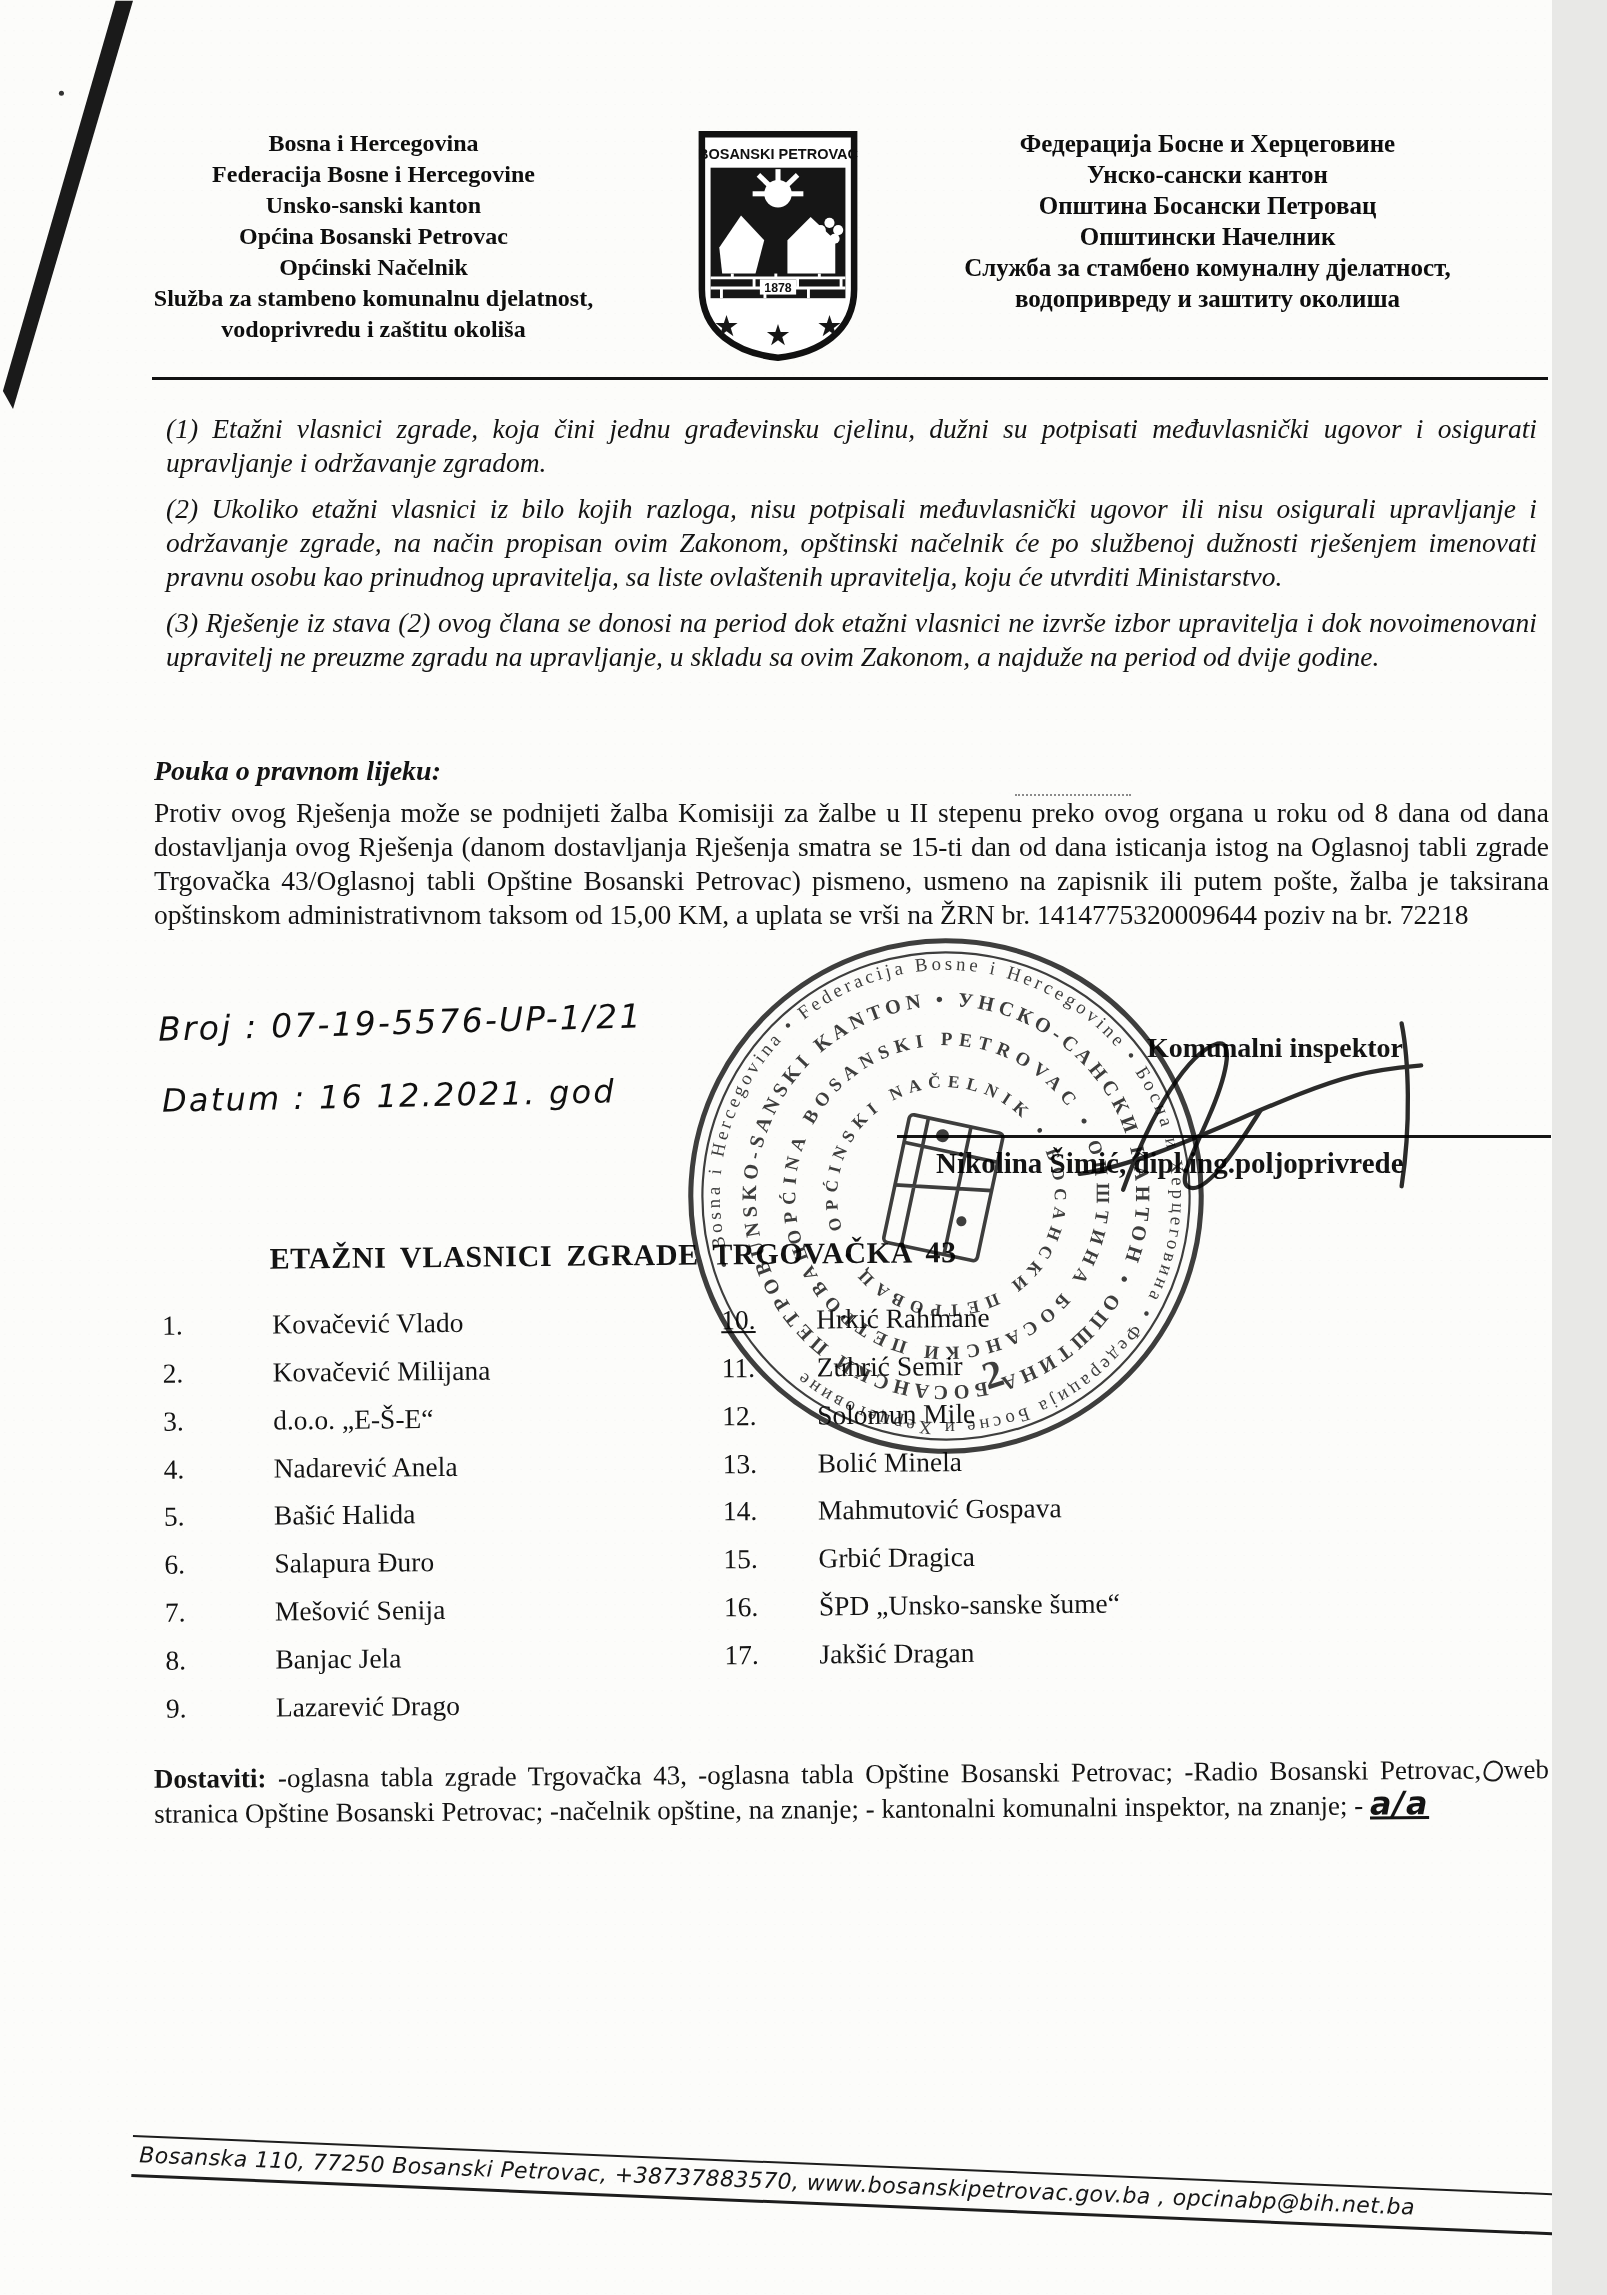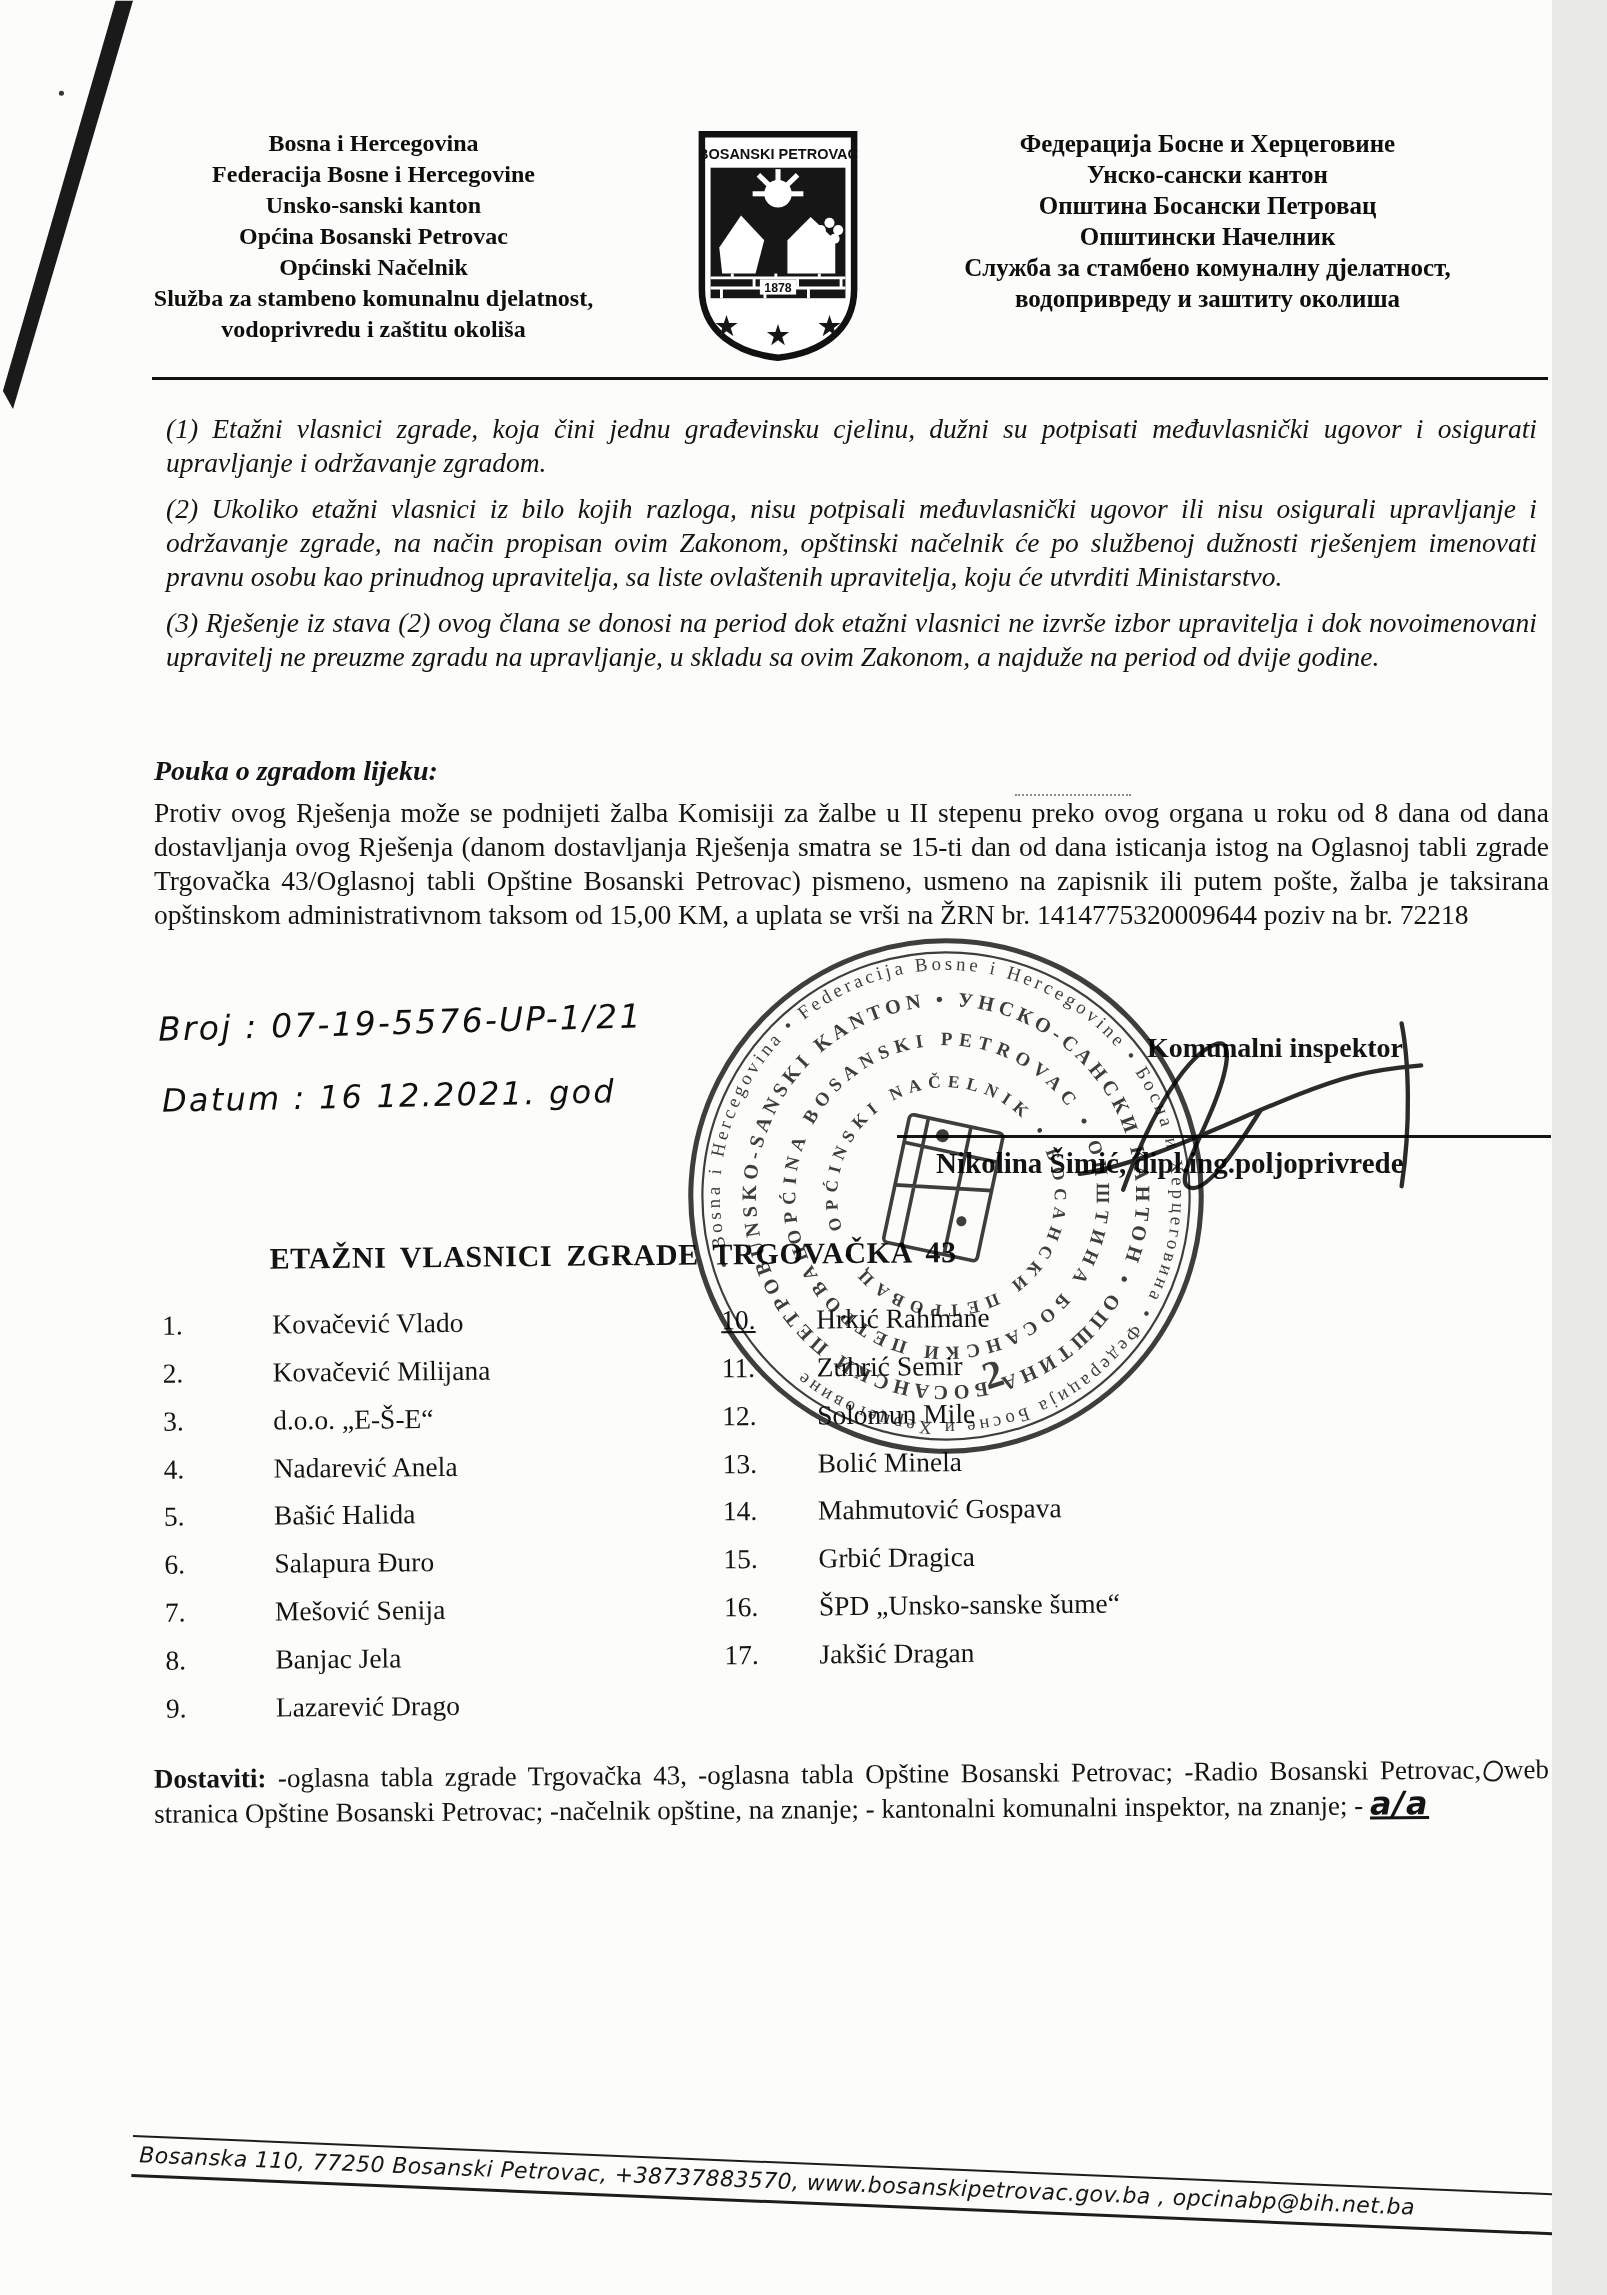--- a/index.html
+++ b/index.html
@@ -124,21 +124,21 @@
   </div>
 
   <div class="abs rule-hdr"></div>
 
   <div class="abs body-text">
     <p>(1) Etažni vlasnici zgrade, koja čini jednu građevinsku cjelinu, dužni su potpisati međuvlasnički ugovor i osigurati upravljanje i održavanje zgradom.</p>
     <p>(2) Ukoliko etažni vlasnici iz bilo kojih razloga, nisu potpisali međuvlasnički ugovor ili nisu osigurali upravljanje i održavanje zgrade, na način propisan ovim Zakonom, opštinski načelnik će po službenoj dužnosti rješenjem imenovati pravnu osobu kao prinudnog upravitelja, sa liste ovlaštenih upravitelja, koju će utvrditi Ministarstvo.</p>
     <p>(3) Rješenje iz stava (2) ovog člana se donosi na period dok etažni vlasnici ne izvrše izbor upravitelja i dok novoimenovani upravitelj ne preuzme zgradu na upravljanje, u skladu sa ovim Zakonom, a najduže na period od dvije godine.</p>
   </div>
 
-  <div class="abs pouka-h">Pouka o zgradom lijeku:</div>
+  <div class="abs pouka-h">Pouka o pravnom lijeku:</div>
   <div class="abs pouka-p">Protiv ovog Rješenja može se podnijeti žalba Komisiji za žalbe u II stepenu preko ovog organa u roku od 8 dana od dana dostavljanja ovog Rješenja (danom dostavljanja Rješenja smatra se 15-ti dan od dana isticanja istog na Oglasnoj tabli zgrade Trgovačka 43/Oglasnoj tabli Opštine Bosanski Petrovac) pismeno, usmeno na zapisnik ili putem pošte, žalba je taksirana opštinskom administrativnom taksom od 15,00 KM, a uplata se vrši na ŽRN br. 1414775320009644 poziv na br. 72218</div>
 
   <div class="abs hand hw-broj">
     <span>Broj :</span>
     <span>07-19-5576-UP-1/21</span>
   </div>
   <div class="abs hand hw-datum">
     <span>Datum :</span>
     <span>16 12.2021. god</span>
   </div>

